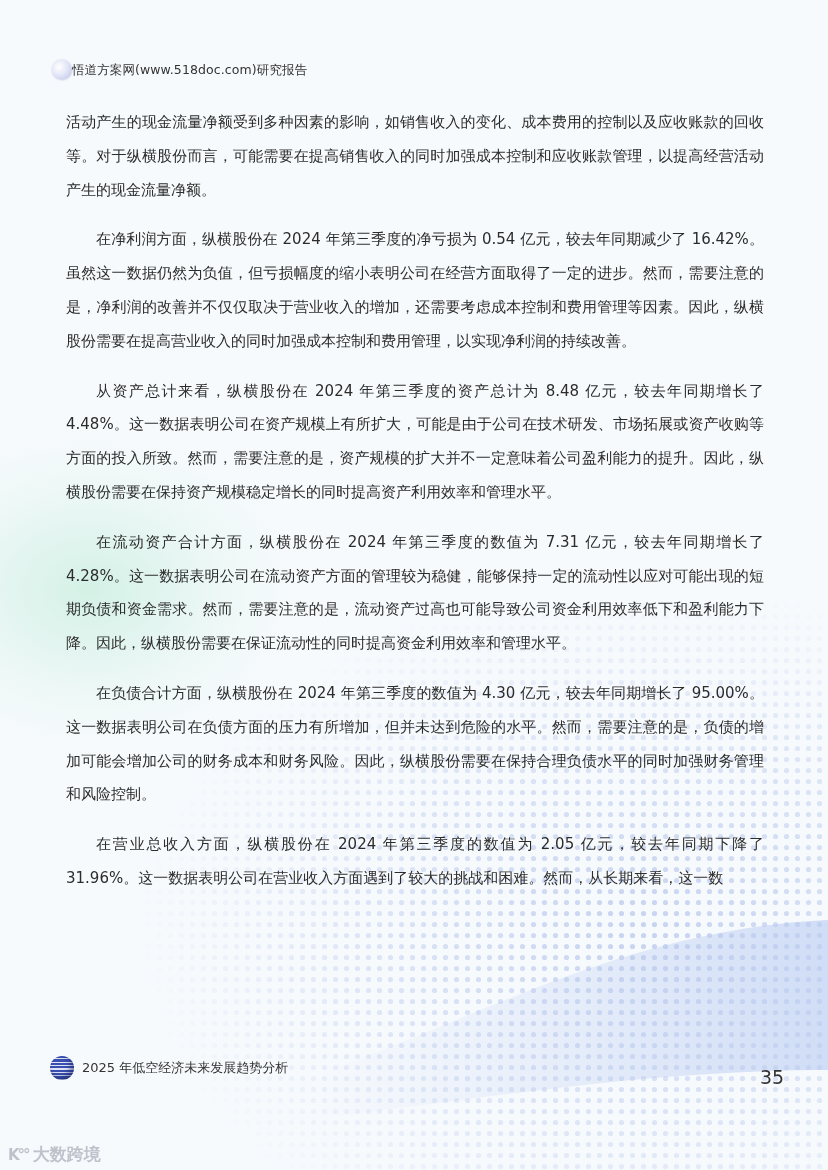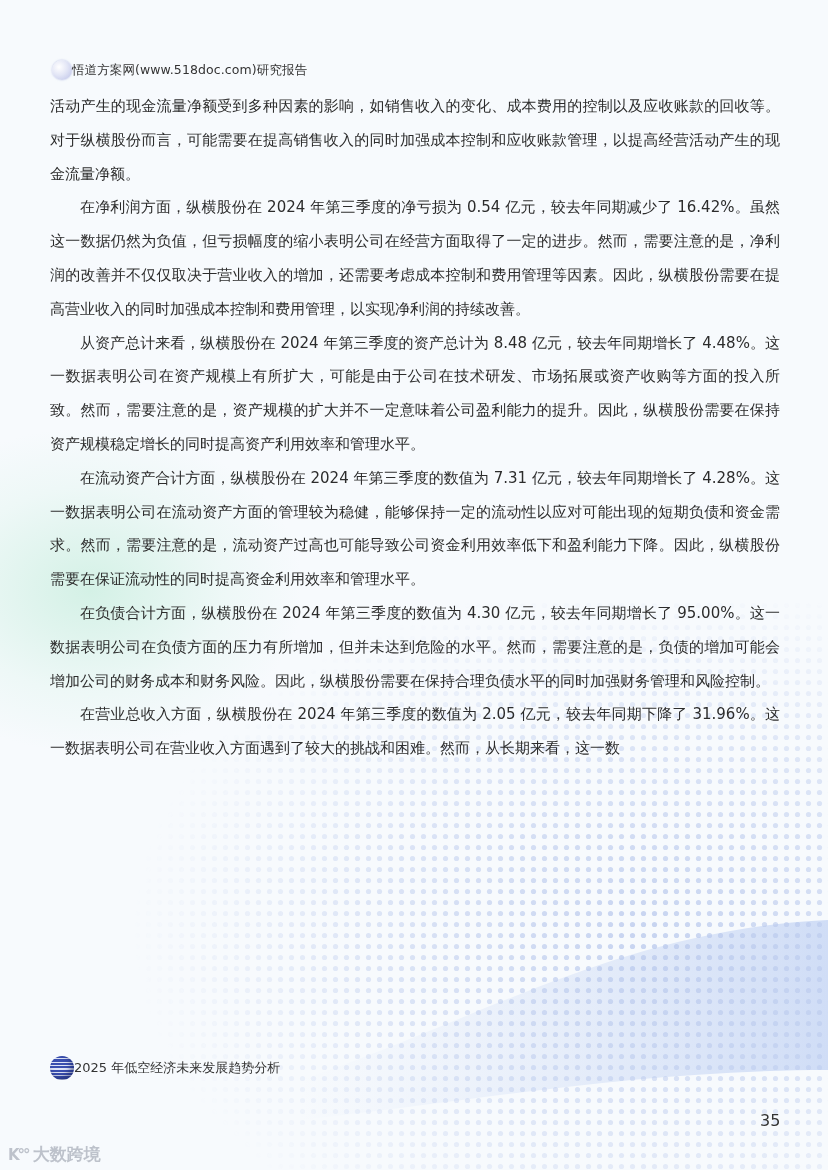--- a/index.html
+++ b/index.html
@@ -25,32 +25,32 @@
     width: 20px; height: 20px; border-radius: 50%;
     background: radial-gradient(circle at 35% 35%, #ffffff 0%, #e3e6f6 45%, #b9bfe6 100%);
     box-shadow: 0 0 2px rgba(140,150,210,0.6);
   }
   .header-text { font-size: 12.5px; color: #333; letter-spacing: 0.1px; }
   .content {
     position: absolute; left: 50px; top: 90px; width: 730px;
     font-size: 15px; line-height: 33.8px; color: #2c2c2c;
     text-align: justify;
   }
-  .content p { margin: 0; }
+  .content p { margin: 16px; }
   .content p.indent { text-indent: 30px; }
   .footer {
-    position: absolute; left: 50px; top: 1056px; display: flex; align-items: center; gap: 0;
+    position: absolute; left: 50px; top: 1056px; display: flex; align-items: center; gap: 8px;
   }
   .logo-bottom {
     width: 24px; height: 24px; border-radius: 50%;
     background: repeating-linear-gradient(180deg, #3a4fb0 0px, #3a4fb0 2.2px, #dfe4f7 2.2px, #dfe4f7 3.4px);
     box-shadow: inset -3px -3px 5px rgba(20,30,90,0.5);
   }
   .footer-text { font-size: 13px; color: #333; }
-  .page-number { position: absolute; left: 760px; top: 1111px; font-size: 16px; color: #333; }
+  .page-number { position: absolute; left: 760px; top: 1066px; font-size: 19px; color: #333; }
   .watermark {
     position: absolute; left: 8px; top: 1143px; display: flex; align-items: center; gap: 4px;
     color: rgba(170,175,185,0.75); font-size: 17px; font-weight: bold;
   }
   .wm-icon { font-size: 15px; letter-spacing: -2px; }
 </style>
 </head>
 <body>
 
 <div class="bg-green"></div>

